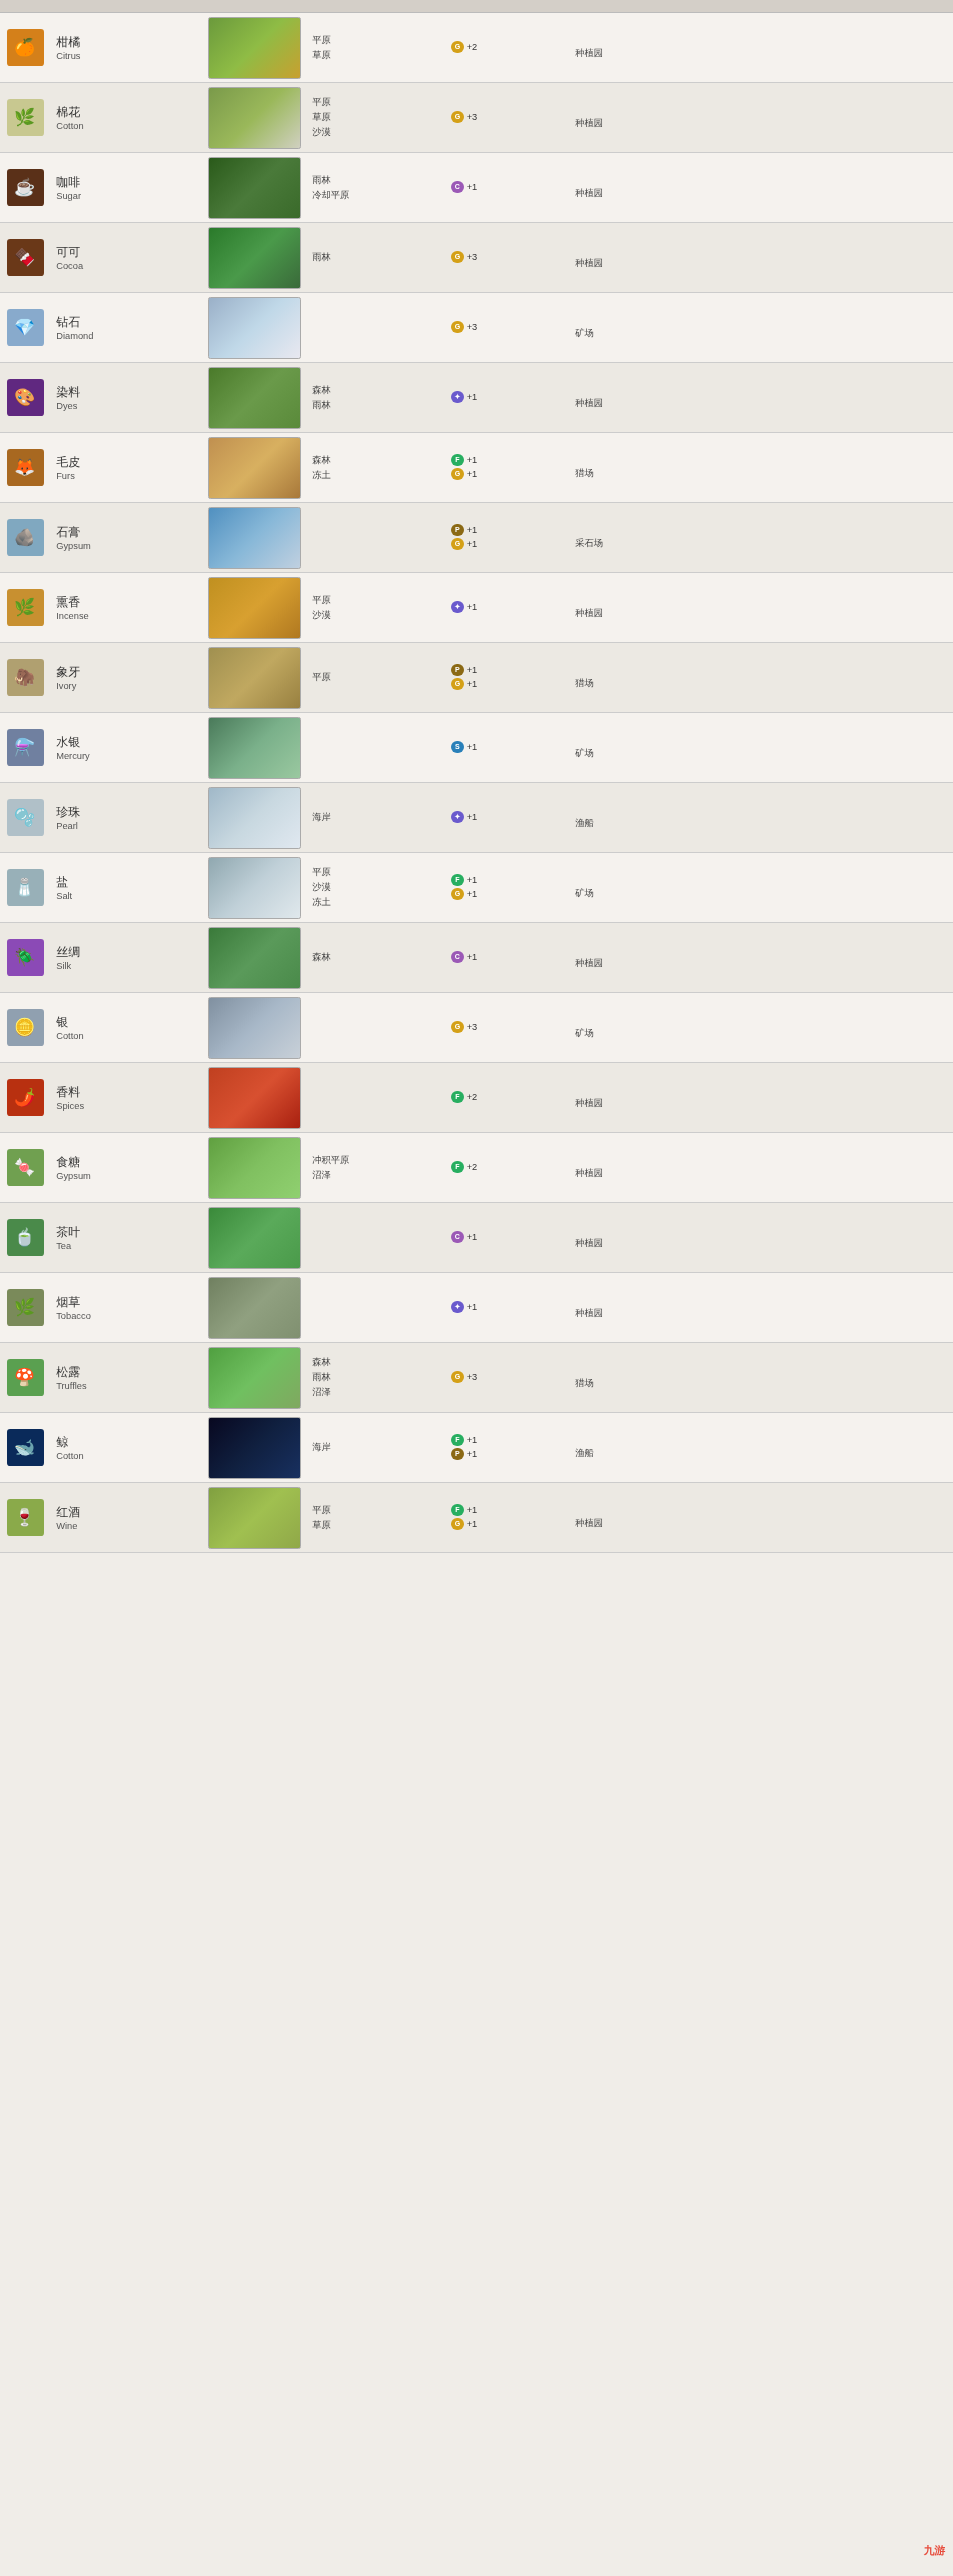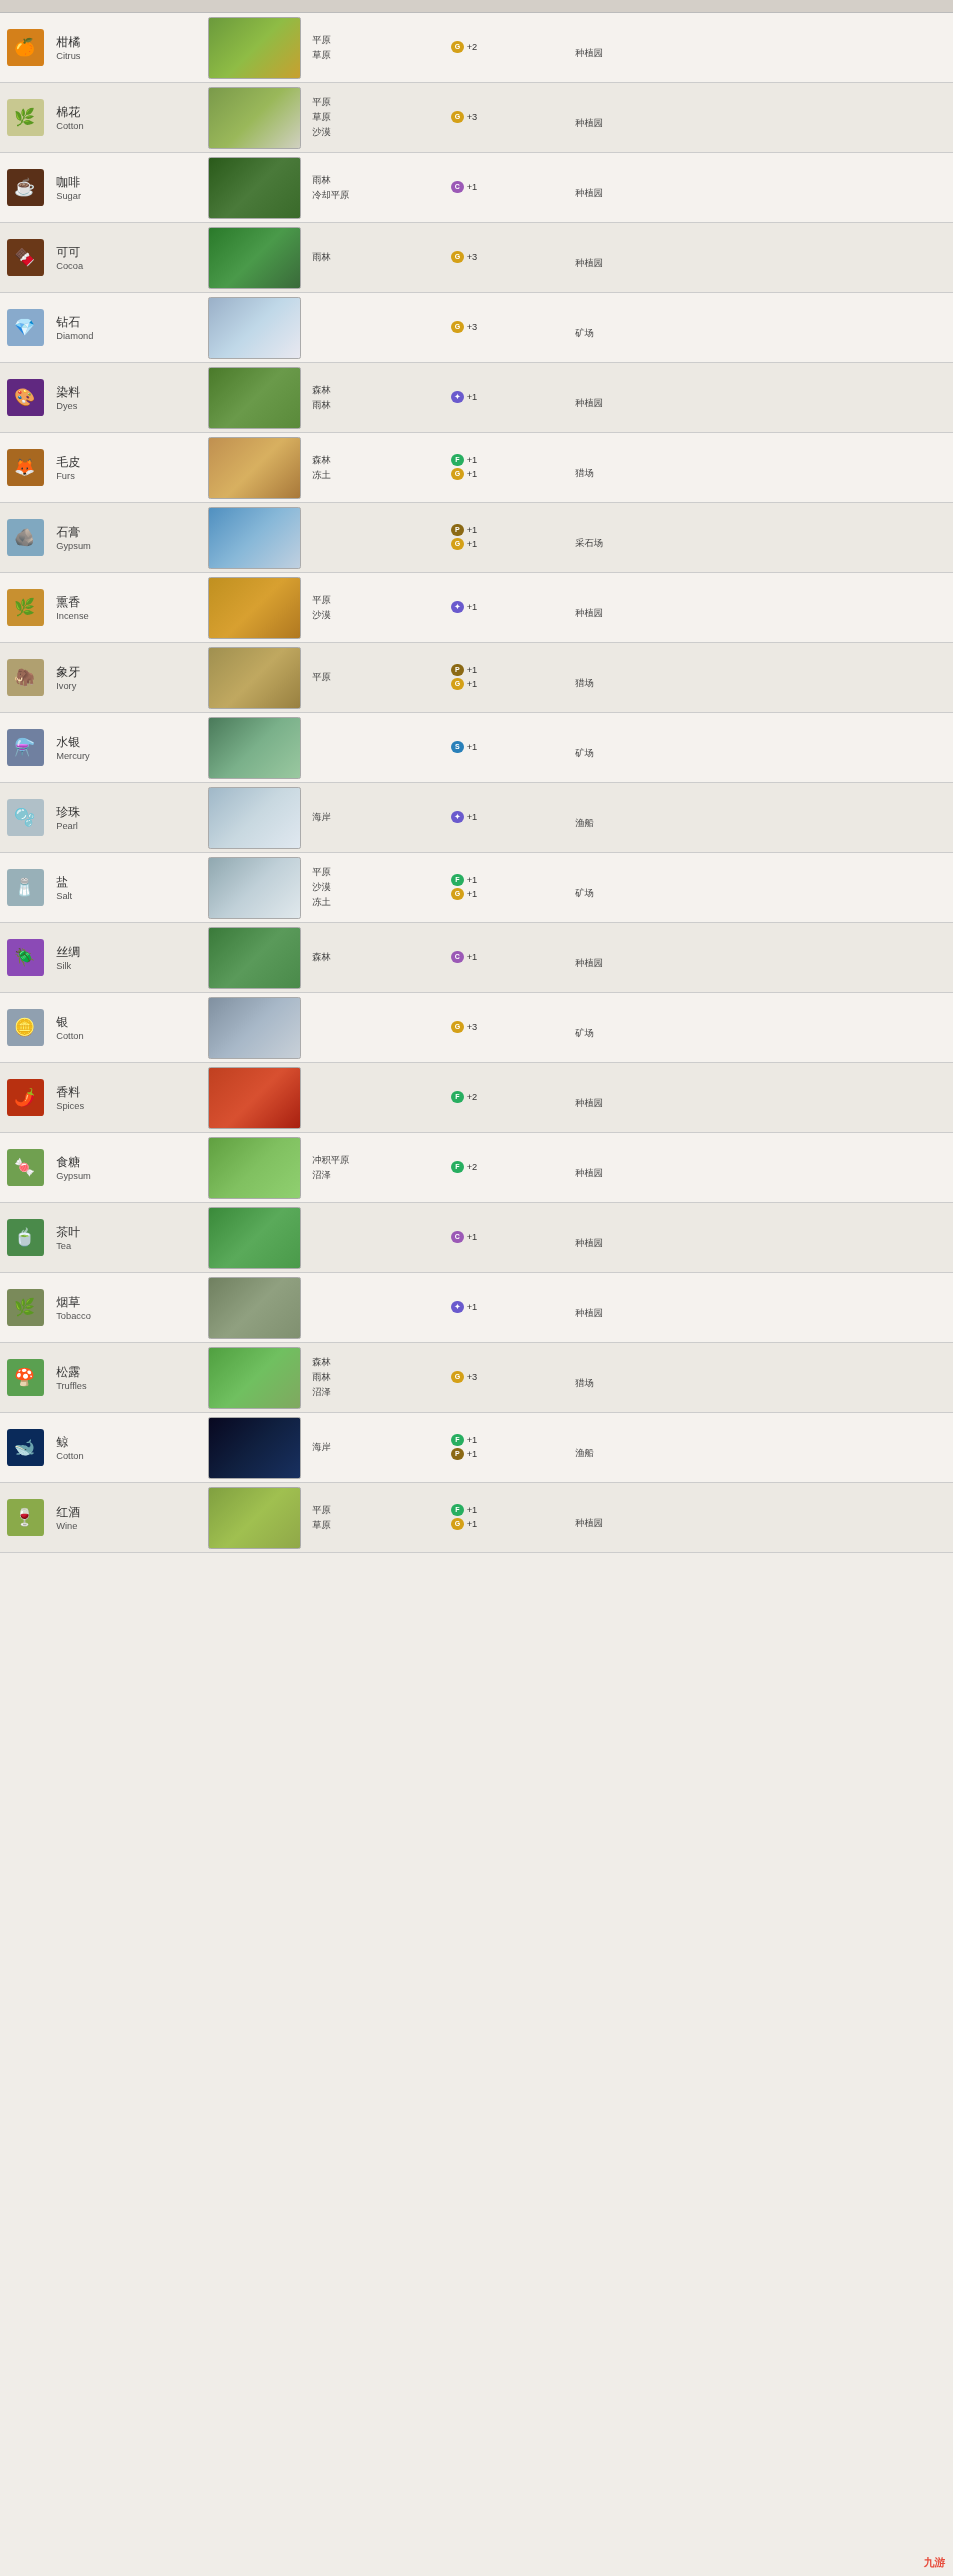--- a/index.html
+++ b/index.html
@@ -703,14 +703,14 @@
             <span style="display:inline-flex;align-items:center;justify-content:center;width:12.4px;height:12.4px;border-radius:50%;background:#d4a017;color:#fff;font-size:7px;font-weight:bold;">G</span>
             <span class="yield-text">+1</span>
           </div>
         </div>
     <div class="cell improvement-cell">种植园</div>
     <div class="cell notes-cell"></div>
   </div>
     </div>
 </div>
 
-<div style="position: fixed; bottom: 6px; right: 7.7px; font-size: 10.8px; color: rgb(231, 76, 60); font-weight: bold; font-family: sans-serif;">九游</div>
+<div style="position: fixed; bottom: 18px; right: 7.7px; font-size: 10.8px; color: rgb(231, 76, 60); font-weight: bold; font-family: sans-serif;">九游</div>
 
 
 </body></html>

